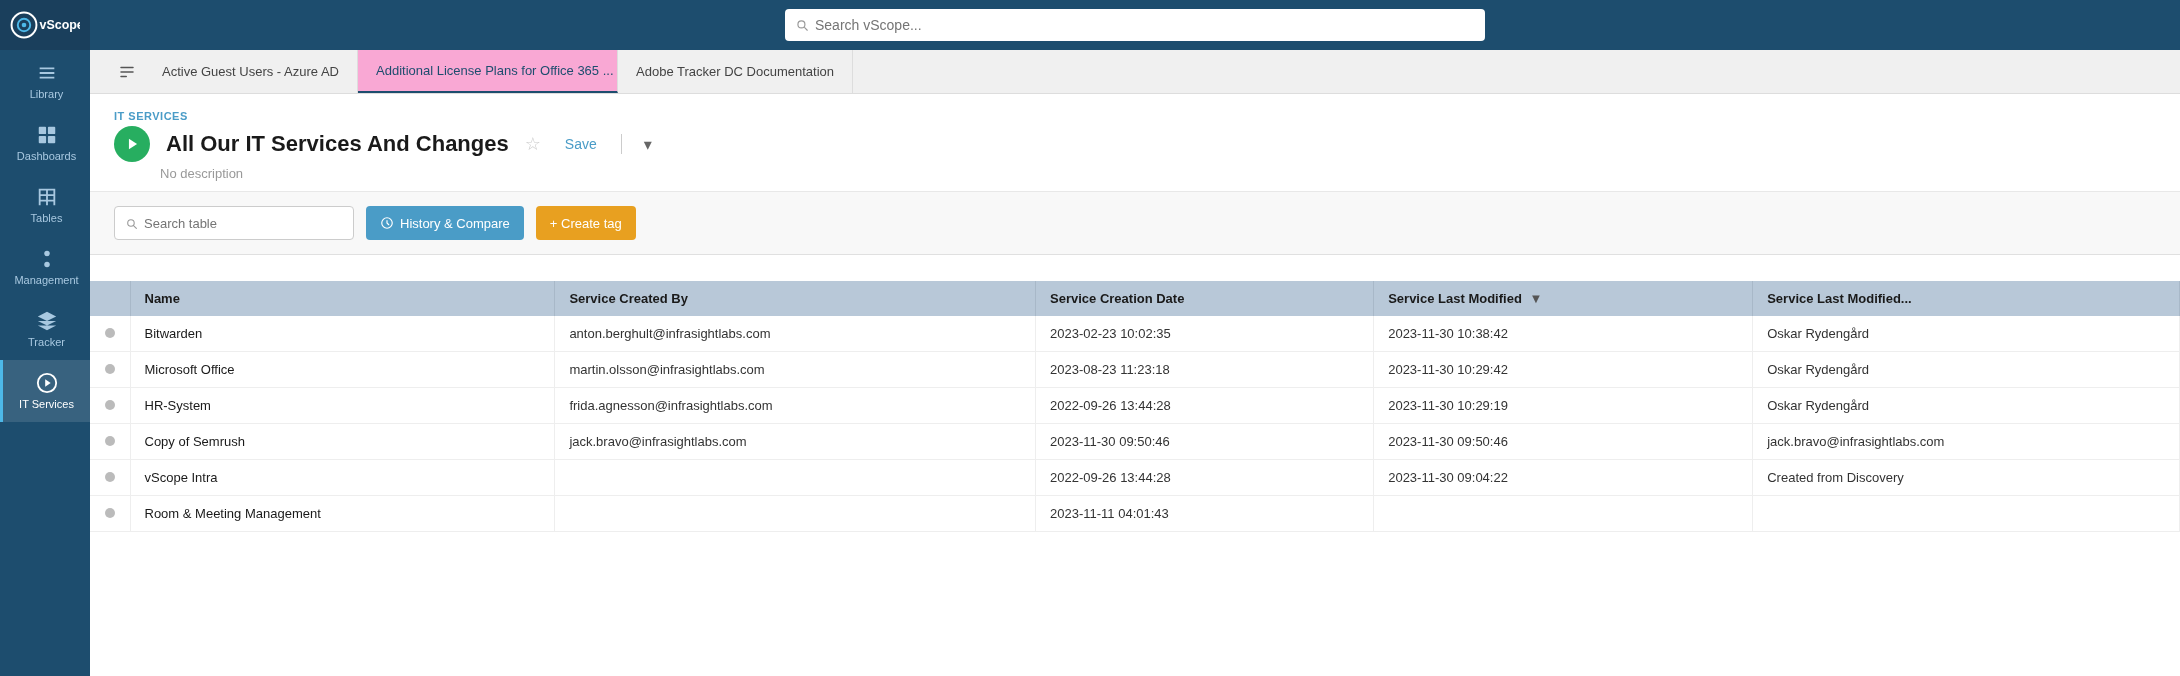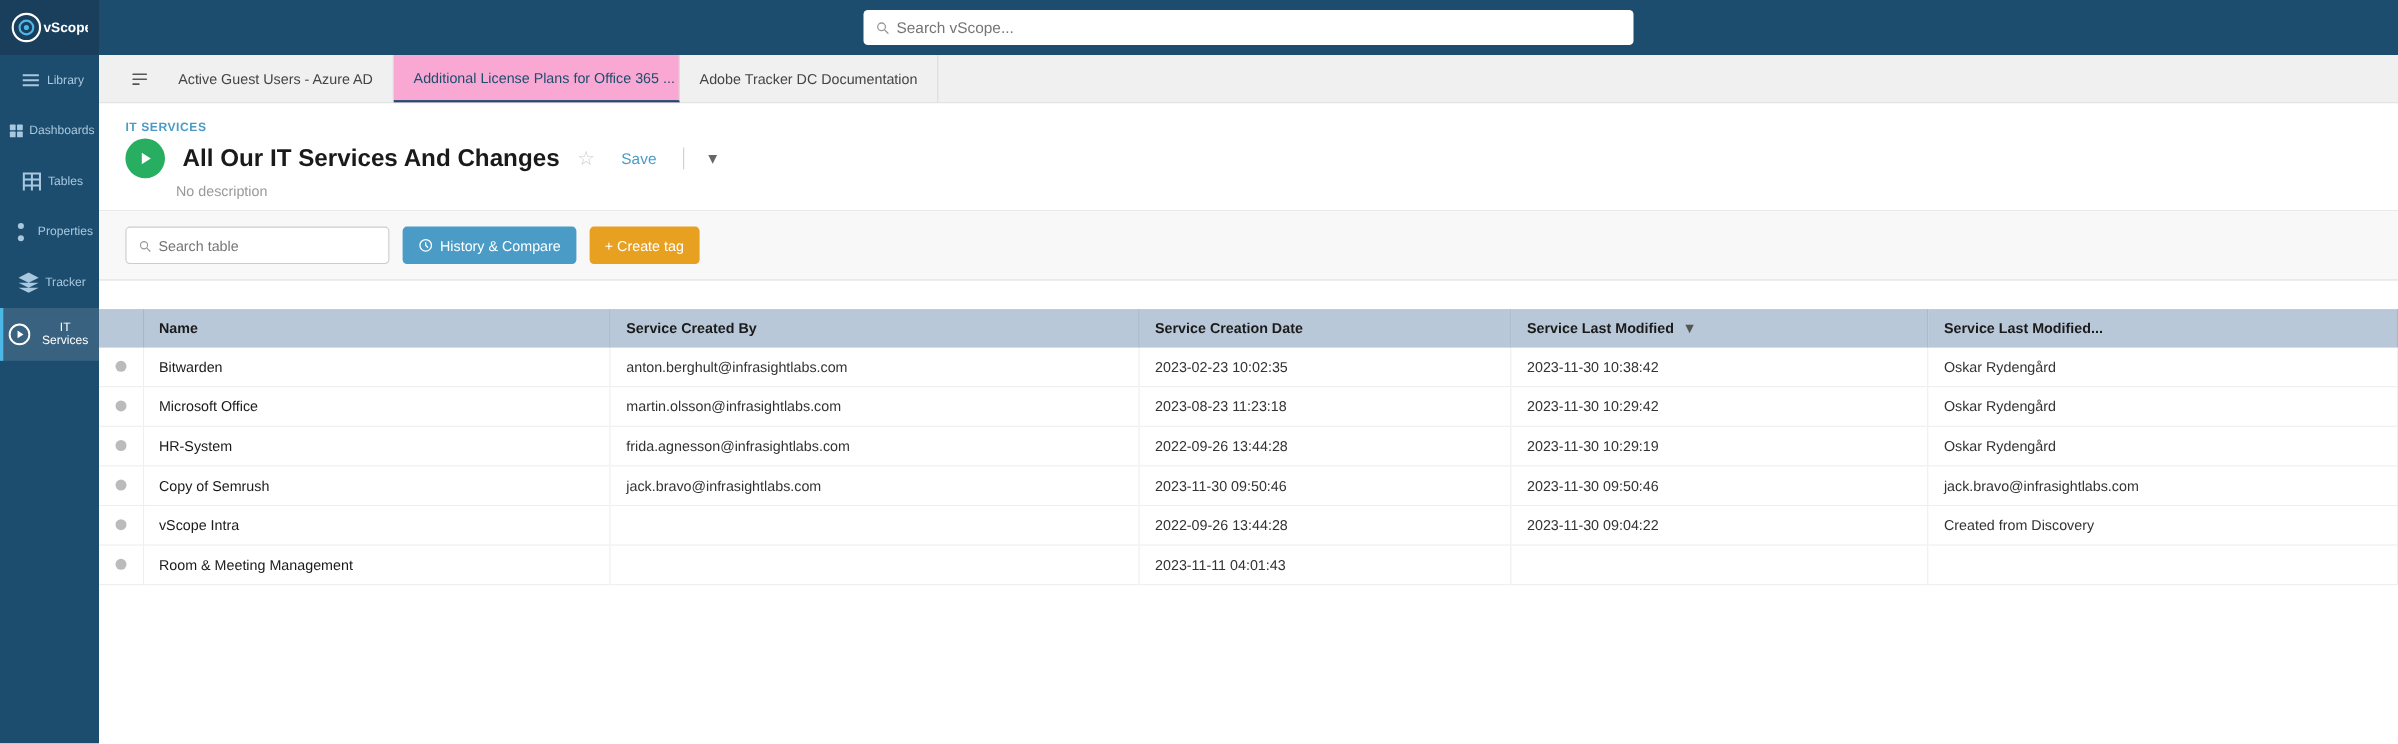--- a/index.html
+++ b/index.html
@@ -21,21 +21,21 @@
       background: #1a3f5c;
       display: flex;
       align-items: center;
       justify-content: center;
       padding: 8px;
     }
     .sidebar-logo svg { width: 70px; height: 32px; }
     .sidebar-item {
       width: 100%;
       display: flex;
-      flex-direction: row;
+      flex-direction: column;
       align-items: center;
       justify-content: center;
       padding: 12px 4px;
       color: #a8c8e0;
       cursor: pointer;
       font-size: 11px;
       gap: 4px;
       border-left: 3px solid transparent;
     }
     .sidebar-item.active { background: rgba(255,255,255,0.12); color: #fff; border-left-color: #4db8e8; }
@@ -296,21 +296,21 @@
       </svg>
     <span>Tables</span>
   </div>
   <div class="sidebar-item">
     <svg viewBox="0 0 24 24">
         <circle cx="12" cy="6" r="3"></circle>
         <circle cx="12" cy="18" r="3"></circle>
         <path d="M12 9v6"></path>
         <path d="M6 12h12"></path>
       </svg>
-    <span>Properties</span>
+    <span>Management</span>
   </div>
   <div class="sidebar-item">
     <svg viewBox="0 0 24 24">
         <path d="M12 2L2 7l10 5 10-5-10-5zM2 17l10 5 10-5M2 12l10 5 10-5"></path>
       </svg>
     <span>Tracker</span>
   </div>
   <div class="sidebar-item active">
     <svg viewBox="0 0 24 24">
         <circle cx="12" cy="12" r="10" fill="none" stroke="currentColor" stroke-width="2"></circle>

